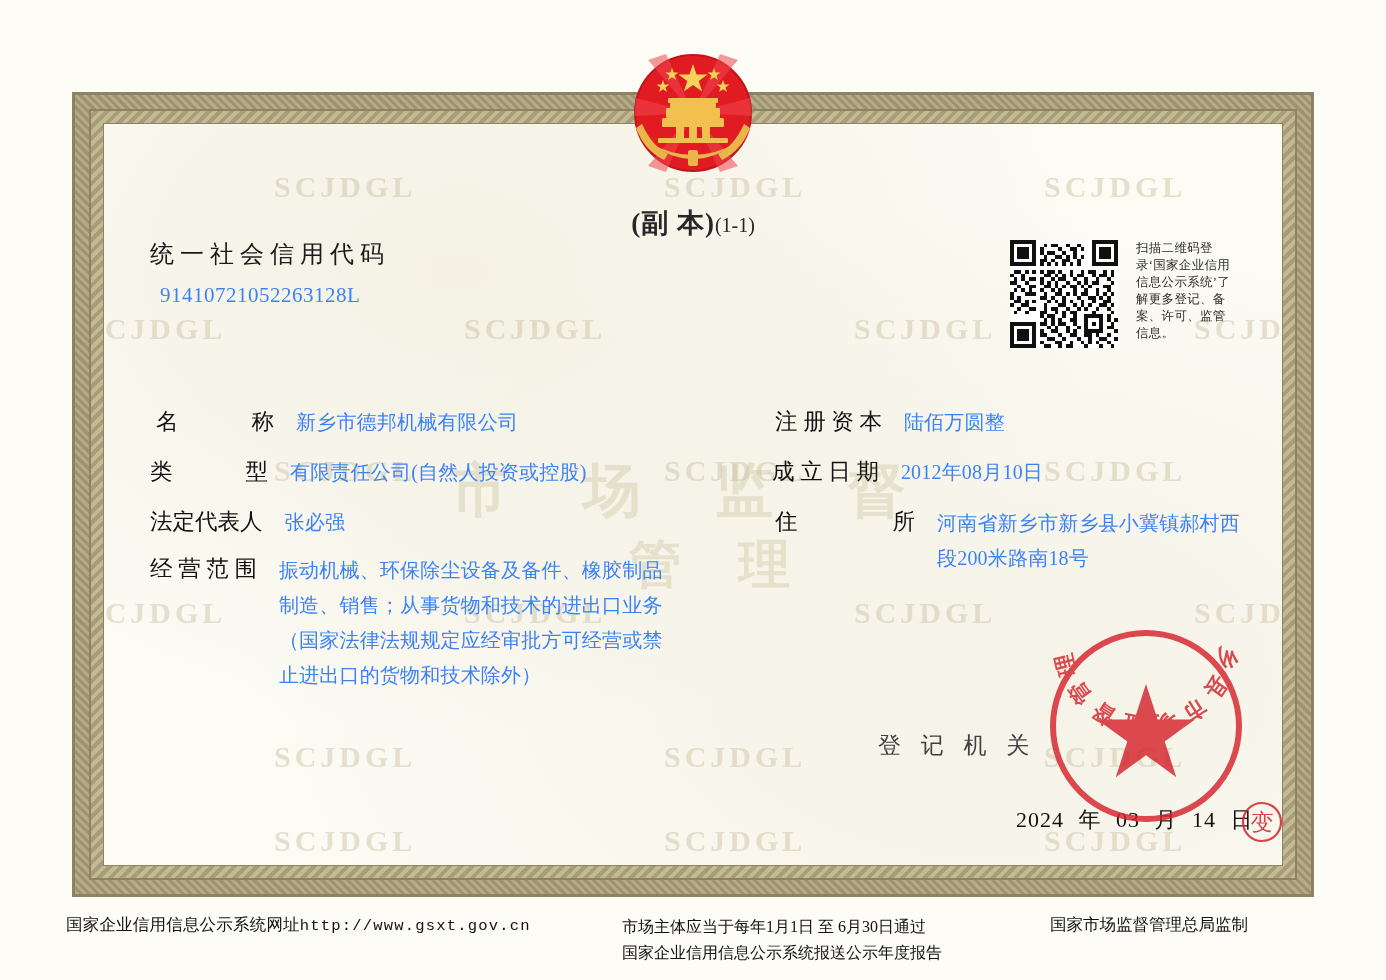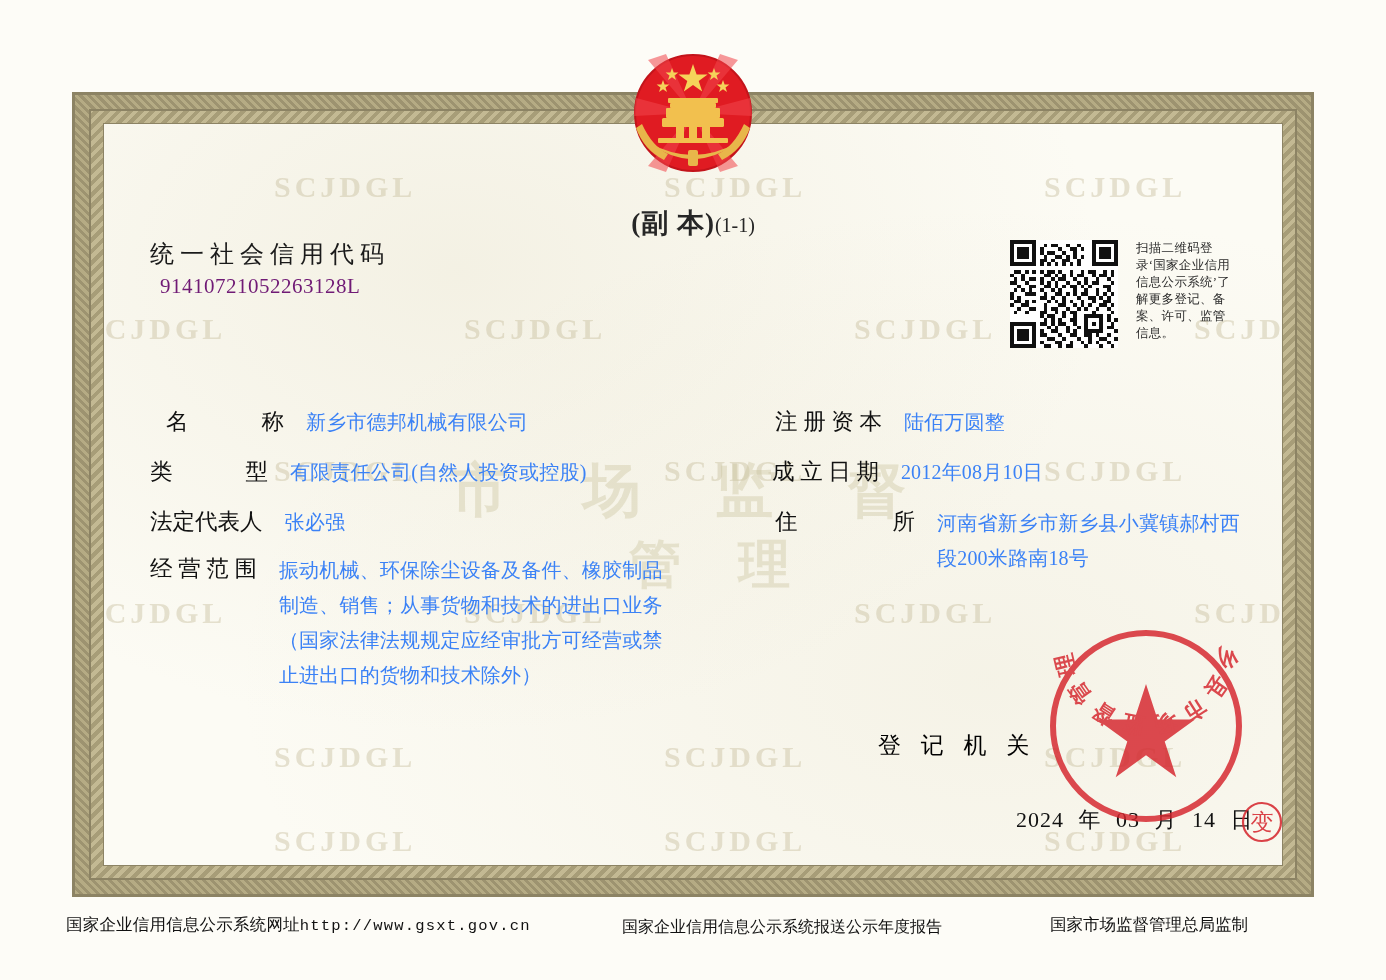--- a/index.html
+++ b/index.html
@@ -170,24 +170,24 @@
     top: 238px;
     z-index: 9;
   }
   #credit-code-label {
     font-size: 24px;
     letter-spacing: 6px;
     color: #1a1a1a;
     font-weight: 500;
   }
   #credit-code-value {
-    margin-top: 4px;
+    margin-top: 13px;
     margin-left: 10px;
     font-size: 21px;
-    color: #701a75;
+    color: #3b82f6;
     letter-spacing: 0.5px;
     font-family: "Liberation Serif", serif;
   }
 
   
   #qr-block {
     position: absolute;
     left: 1010px;
     top: 240px;
     z-index: 9;
@@ -231,42 +231,42 @@
     font-size: 20px;
     color: #3b82f6;
     line-height: 33px;
     letter-spacing: 0.2px;
   }
   
   .lab-w4 { width: 118px; display: inline-block; text-align: justify; text-align-last: justify; }
   .lab-w4b { width: 140px; display: inline-block; text-align: justify; text-align-last: justify; }
 
   
-  #field-name       { left: 166px; top: 406px; }
+  #field-name       { left: 156px; top: 406px; }
   #field-type       { left: 150px; top: 456px; }
   #field-legalrep   { left: 150px; top: 506px; }
   #field-scope      { left: 150px; top: 553px; width: 520px; }
   #field-scope .fvalue { width: 468px; line-height: 35px; }
 
   
   #field-capital    { left: 775px; top: 406px; }
   #field-estdate    { left: 772px; top: 456px; }
   #field-address    { left: 775px; top: 506px; width: 470px; }
   #field-address .fvalue { width: 330px; line-height: 35px; }
 
   .val-offset { margin-left: 22px; }
 
   
   #registrar-label {
     position: absolute;
     left: 878px;
     top: 730px;
     font-size: 23px;
     letter-spacing: 7px;
-    color: #000000;
+    color: #404040;
     font-weight: 500;
     z-index: 9;
   }
   #issue-date {
     position: absolute;
     left: 1012px;
     top: 805px;
     font-size: 22px;
     color: #111;
     letter-spacing: 1px;
@@ -706,18 +706,19 @@
     <span>月</span>
     <span>14</span>
     <span>日</span>
   </div>
 
   <div id="footer">
     <div id="footer-left">
       <span>国家企业信用信息公示系统网址</span><span class="url">http://www.gsxt.gov.cn</span>
     </div>
     <div id="footer-center">
+      <div>市场主体应当于每年1月1日 至 6月30日通过</div>
       <div>国家企业信用信息公示系统报送公示年度报告</div>
     </div>
     <div id="footer-right">国家市场监督管理总局监制</div>
   </div>
 
 </div>
 
 </body></html>

